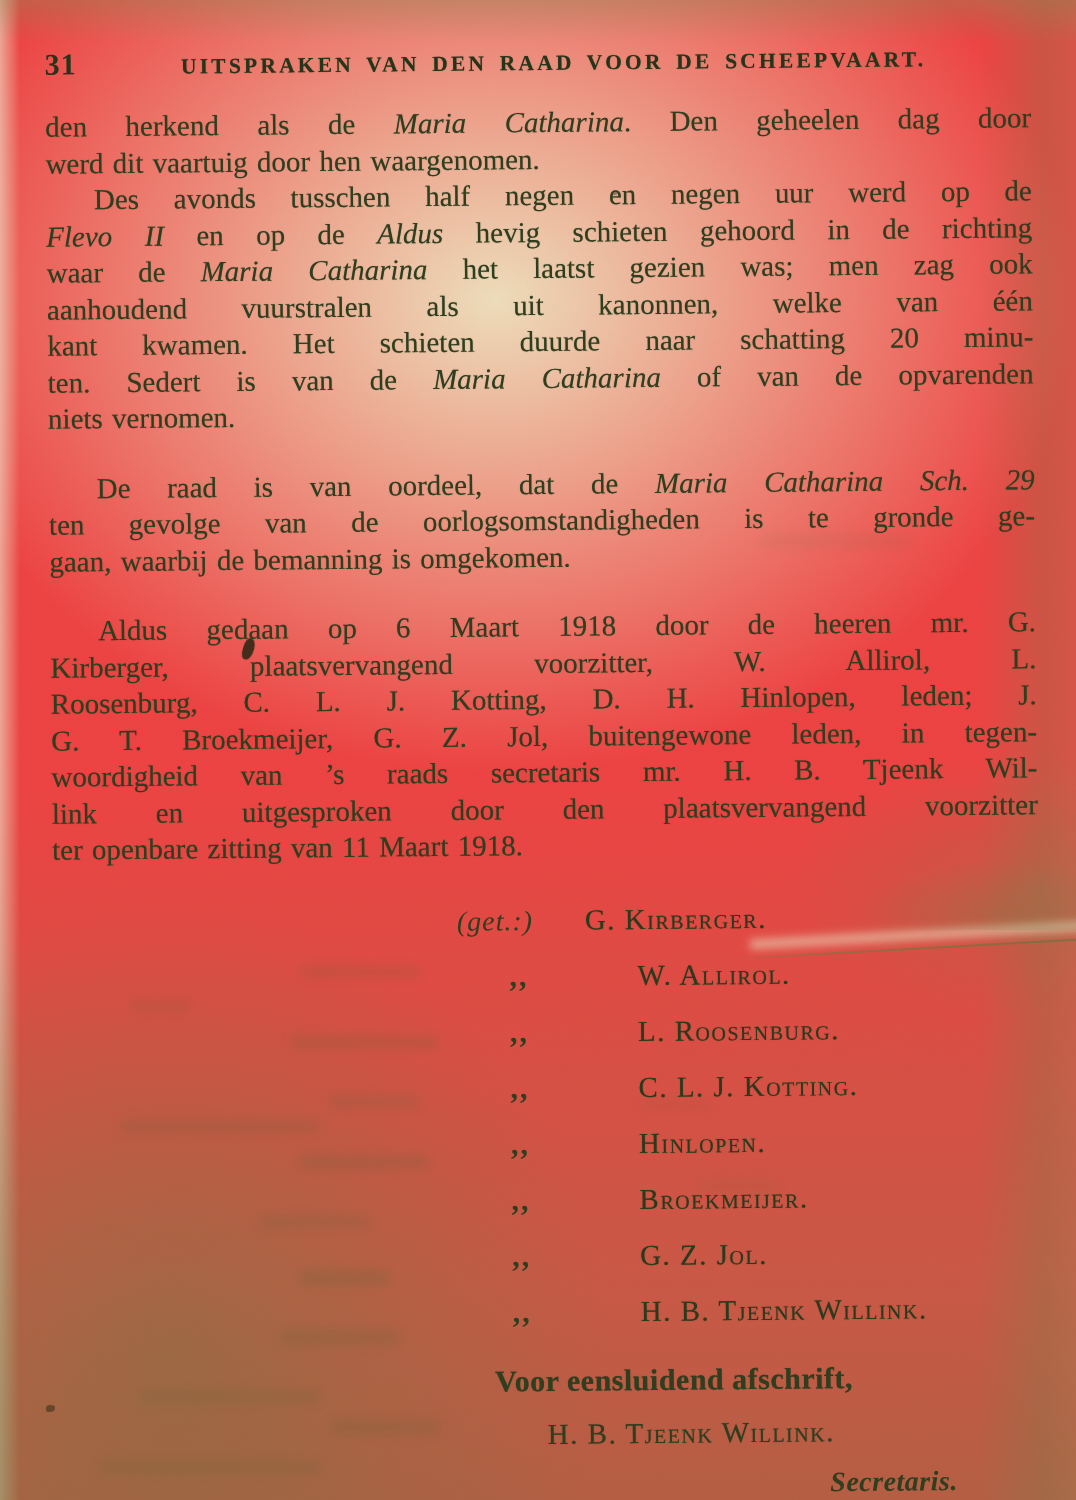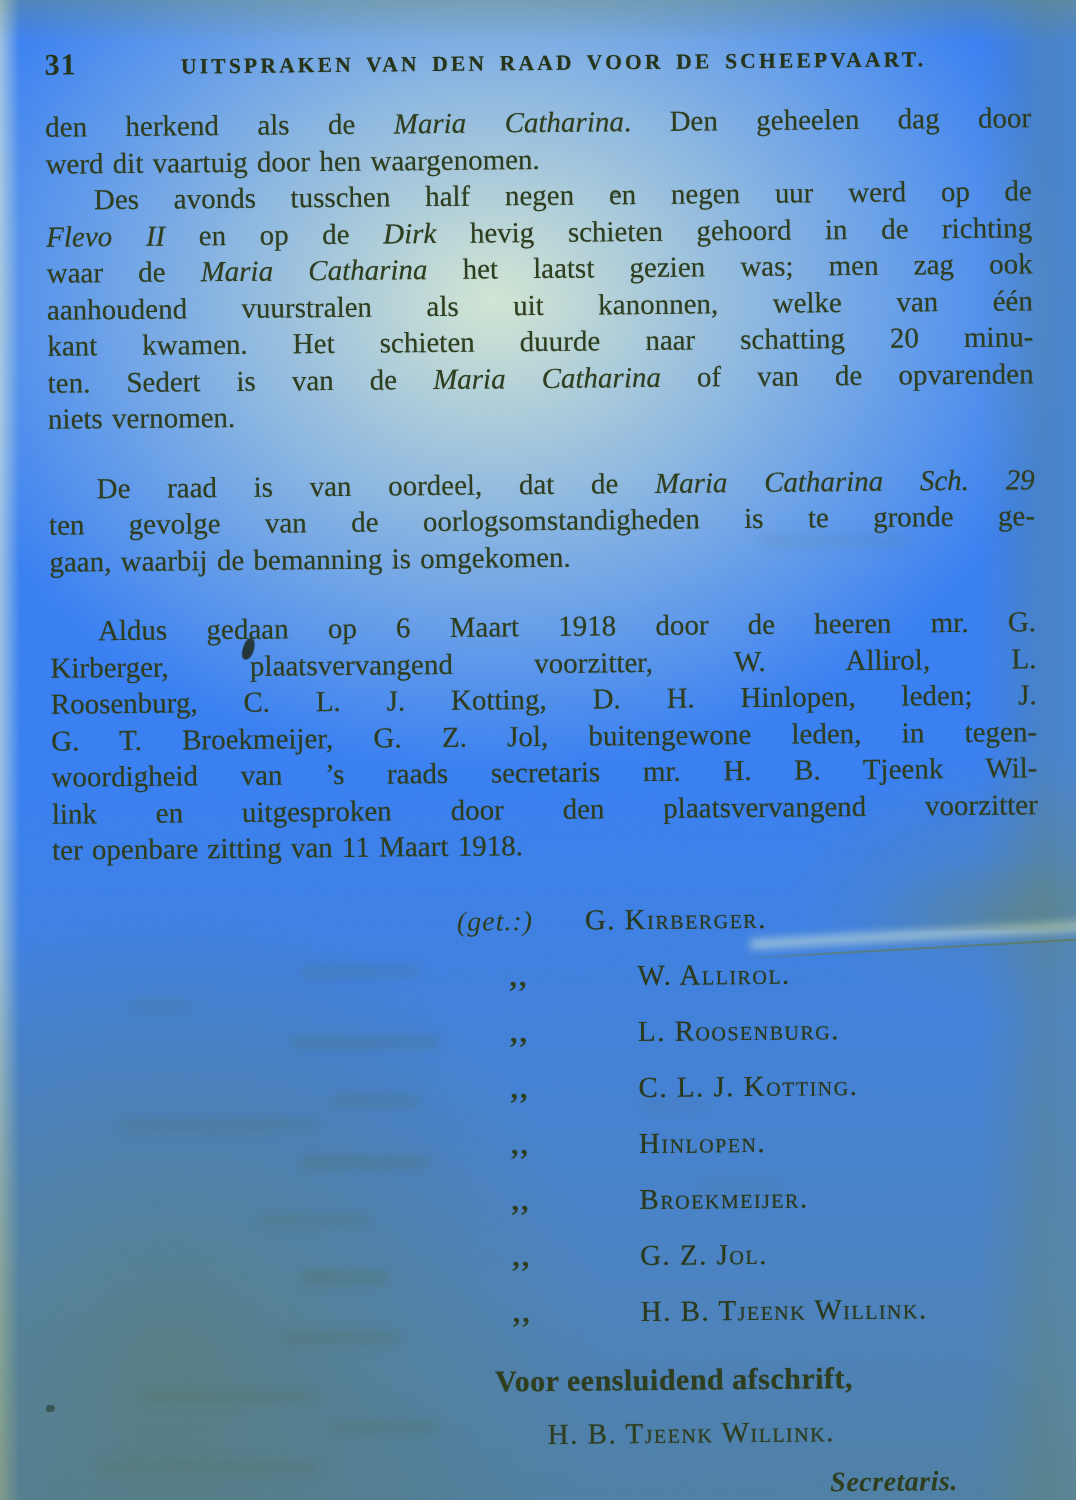--- a/index.html
+++ b/index.html
@@ -1,20 +1,20 @@
 <!DOCTYPE html>
 <html><head>
 <meta charset="utf-8">
 <style>
   html,body{margin:0;padding:0;background:#777;}
   .page{
     position:relative;
     width:1076px;height:1500px;
     overflow:hidden;
-    background:#3b82f6;
+    background:#ef4444;
     font-family:"Liberation Serif", serif;
     color:#2e3e1f;
   }
   
   .bg{position:absolute;inset:0;pointer-events:none;}
   .bg-light{
     background:
       radial-gradient(ellipse 72% 42% at 46% 20%, rgba(240,250,210,0.85), rgba(240,250,210,0) 75%),
       linear-gradient(to right, rgba(242,250,222,0.55), rgba(242,250,222,0) 20px);
   }
@@ -135,21 +135,21 @@
       <span class="runhead">UITSPRAKEN VAN DEN RAAD VOOR DE SCHEEPVAART.</span>
     </div>
 
     <div id="paragraphs">
         <div class="para">
           <div class="line"><span>den herkend als de </span><span class="it">Maria Catharina</span><span>. Den geheelen dag door</span></div>
           <div class="line last"><span>werd dit vaartuig door hen waargenomen.</span></div>
         </div>
         <div class="para">
           <div class="line first"><span>Des avonds tusschen half negen en negen uur werd op de</span></div>
-          <div class="line"><span class="it">Flevo II</span><span> en op de </span><span class="it">Dirk</span><span> hevig schieten gehoord in de richting</span></div>
+          <div class="line"><span class="it">Flevo II</span><span> en op de </span><span class="it">Aldus</span><span> hevig schieten gehoord in de richting</span></div>
           <div class="line"><span>waar de </span><span class="it">Maria Catharina</span><span> het laatst gezien was; men zag ook</span></div>
           <div class="line"><span>aanhoudend vuurstralen als uit kanonnen, welke van één</span></div>
           <div class="line"><span>kant kwamen. Het schieten duurde naar schatting 20 minu-</span></div>
           <div class="line"><span>ten. Sedert is van de </span><span class="it">Maria Catharina</span><span> of van de opvarenden</span></div>
           <div class="line last"><span>niets vernomen.</span></div>
         </div>
         <div class="para spaced">
           <div class="line first"><span>De raad is van oordeel, dat de </span><span class="it">Maria Catharina Sch. 29</span></div>
           <div class="line"><span>ten gevolge van de oorlogsomstandigheden is te gronde ge-</span></div>
           <div class="line last"><span>gaan, waarbij de bemanning is omgekomen.</span></div>

